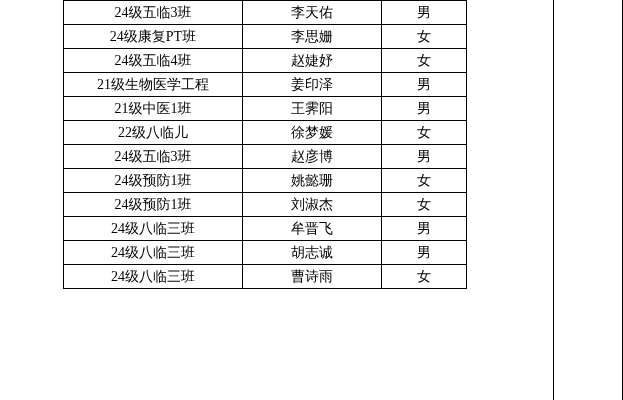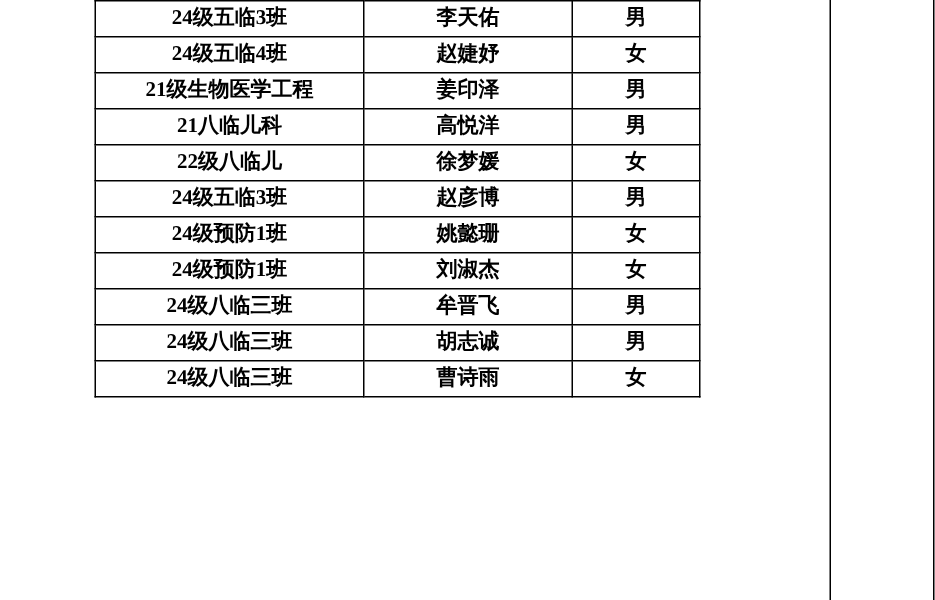--- a/index.html
+++ b/index.html
@@ -11,21 +11,20 @@
     width: 623px;
     height: 400px;
     font-family: "Liberation Serif", "DejaVu Serif", serif;
     color: #000000;
     overflow: hidden;
   }
   #sheet {
     position: relative;
     width: 538px;
     height: 400px;
-    font-weight: bold;
   }
   table.roster {
     border-collapse: collapse;
     table-layout: fixed;
     margin-left: 63px;
     margin-top: 0px;
     border: 0;
   }
   table.roster td {
     border: 1px solid #000000;
@@ -65,32 +64,37 @@
 
 <div id="sheet">
   <table class="roster">
     <tbody>
         <tr>
           <td class="col-class">24级五临3班</td>
           <td class="col-name">李天佑</td>
           <td class="col-sex">男</td>
         </tr>
         <tr>
+          <td class="col-class">24级康复PT班</td>
+          <td class="col-name">李思姗</td>
+          <td class="col-sex">女</td>
+        </tr>
+        <tr>
           <td class="col-class">24级五临4班</td>
           <td class="col-name">赵婕妤</td>
           <td class="col-sex">女</td>
         </tr>
         <tr>
           <td class="col-class">21级生物医学工程</td>
           <td class="col-name">姜印泽</td>
           <td class="col-sex">男</td>
         </tr>
         <tr>
-          <td class="col-class">21八临儿科</td>
-          <td class="col-name">高悦洋</td>
+          <td class="col-class">21级中医1班</td>
+          <td class="col-name">王霁阳</td>
           <td class="col-sex">男</td>
         </tr>
         <tr>
           <td class="col-class">22级八临儿</td>
           <td class="col-name">徐梦媛</td>
           <td class="col-sex">女</td>
         </tr>
         <tr>
           <td class="col-class">24级五临3班</td>
           <td class="col-name">赵彦博</td>

